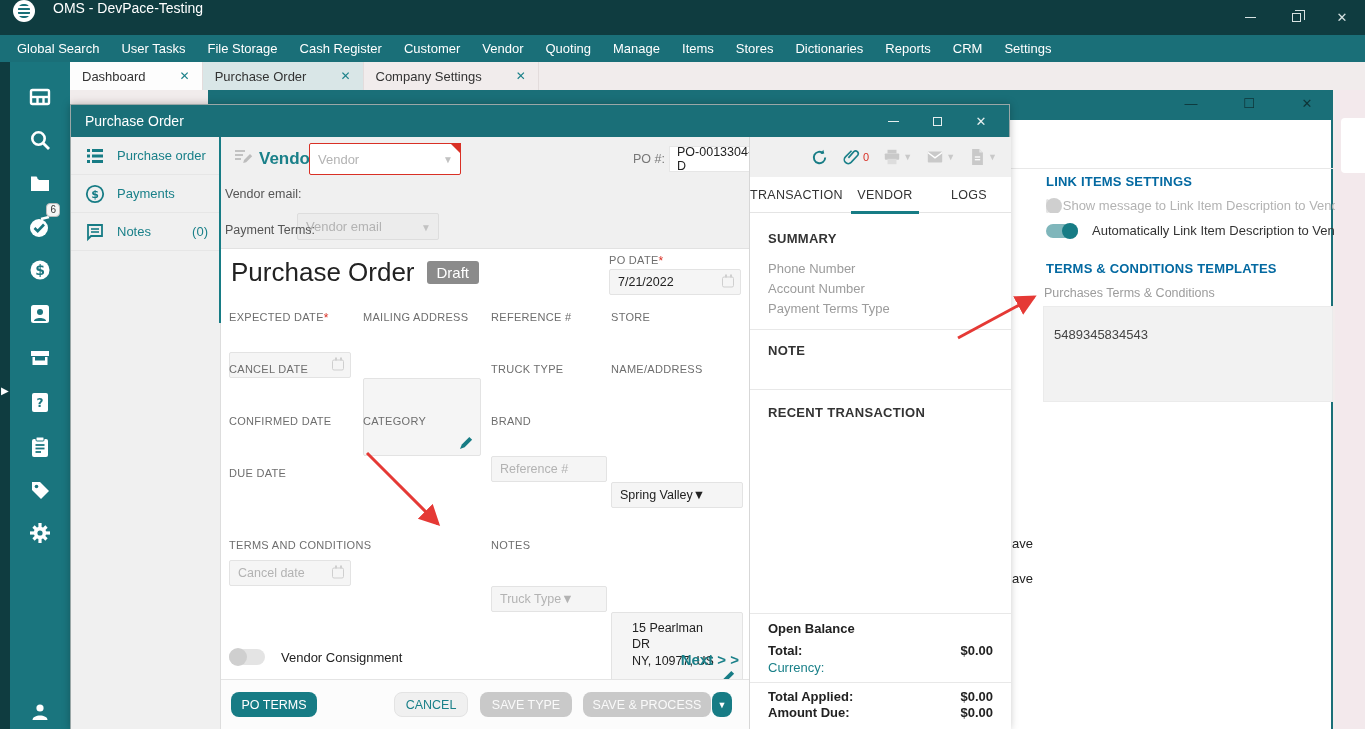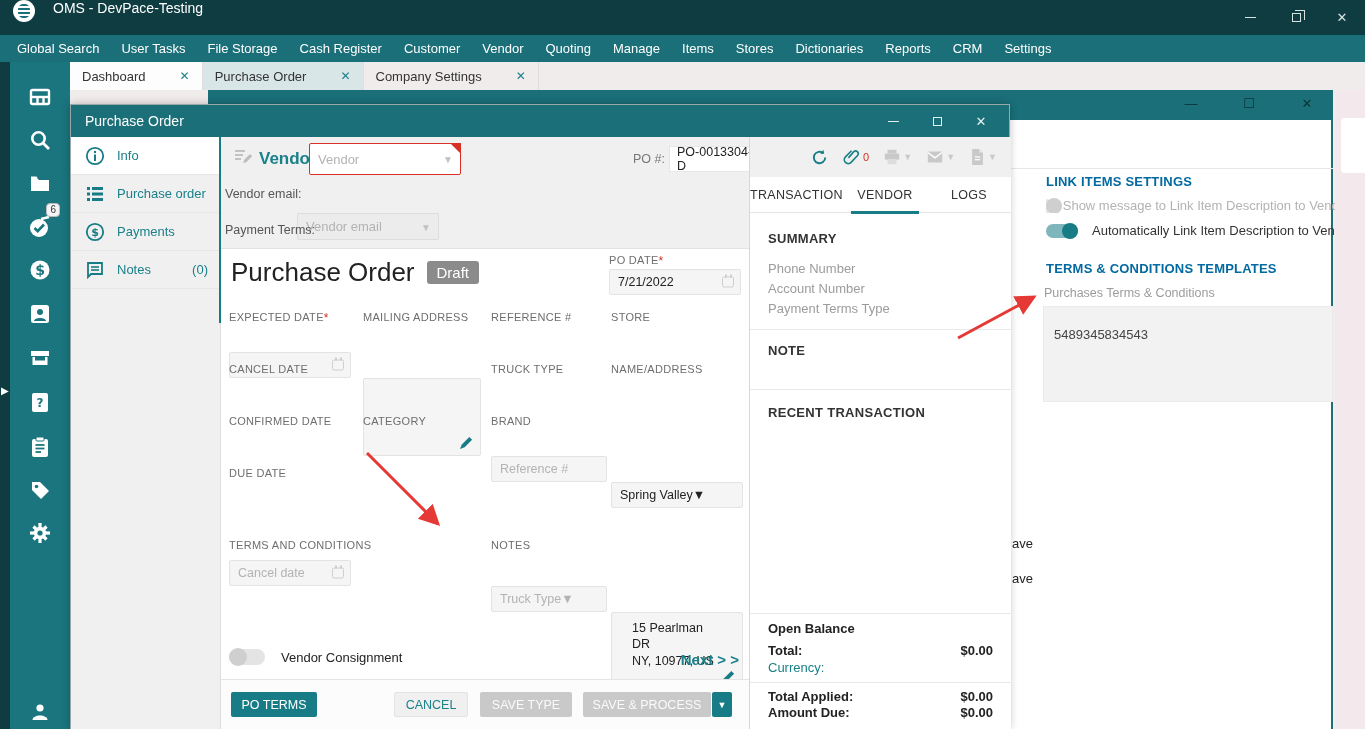--- a/index.html
+++ b/index.html
@@ -91,21 +91,21 @@
   .cal { position:absolute; right:6px; top:50%; transform:translateY(-50%); width:12px; height:11px; border:1px solid #CFCFCF; border-radius:2px; }
   .cal:before { content:""; position:absolute; top:-3px; left:2px; width:2px; height:3px; background:#CFCFCF; box-shadow:5px 0 0 #CFCFCF; }
   .areabox { background:#F5F5F5; border:1px solid #E3E3E3; border-radius:2px; position:relative; padding:7px 9px; font-size:12.5px; color:#222; }
   .pencil { position:absolute; right:6px; bottom:5px; width:15px; height:15px; }
   .toggle-lg { width:36px; height:16px; border-radius:9px; background:#E4E4E4; position:relative; display:inline-block; }
   .toggle-lg .knob { position:absolute; left:0; top:-1px; width:18px; height:18px; border-radius:50%; background:#CFCFCF; }
   .next-link { color:#1A8089; font-weight:bold; font-size:15px; }
 
   
   #po-footer { position:absolute; left:150px; top:574px; width:528px; height:51px; background:#FCFCFC; border-top:1px solid #E4E4E4; }
-  .btn { display:flex; align-items:center; justify-content:center; font-size:12.5px; height:25px; border-radius:2px;text-align:center; }
+  .btn { display:flex; align-items:center; justify-content:center; font-size:12.5px; height:25px; border-radius:8px;text-align:center; }
   .btn-teal { background:#177C85; color:#fff; }
   .btn-light { background:#F0F0F0; color:#1A8089; border:1px solid #E3E3E3; }
   .btn-gray { background:#C9C9C9; color:#FAFAFA; }
   .btn-caret { background:#177C85; color:#fff; font-size:9px; }
 
   
   #vendor-panel { position:absolute; left:678px; top:32px; width:262px; height:593px; background:#fff; border-left:1px solid #D7D7D7; }
   #vp-toolbar { position:absolute; left:0; top:0; width:100%; height:40px; background:#F0F0F0; display:flex; align-items:center; justify-content:flex-end; gap:14px; padding-right:14px; }
   .tool { display:flex; align-items:center; gap:2px; }
   .tool .dd { color:#C9C9C9; font-size:9px; }
@@ -281,28 +281,20 @@
     <div class="mctl" style="right:94px">
         <span class="mn"></span>
       </div>
     <div class="mctl" style="right:50px">
         <span class="sq"></span>
       </div>
     <div class="mctl" style="right:6px">✕</div>
 
     <div id="po-nav">
       <div class="teal-edge"></div>
-      <div class="nav-item nav-active">
-        <svg class="nicon" viewBox="0 0 20 20">
-            <circle cx="10" cy="10" r="8.2" fill="none" stroke="#177C85" stroke-width="1.8"></circle>
-            <circle cx="10" cy="6" r="1.2" fill="#177C85"></circle>
-            <rect x="9" y="8.5" width="2" height="6.5" fill="#177C85"></rect>
-          </svg>
-        <span>Info</span>
-      </div>
       <div class="nav-item">
         <svg class="nicon" viewBox="0 0 20 20">
             <g fill="#177C85">
               <rect x="2" y="3" width="3" height="3"></rect>
               <rect x="7" y="3" width="11" height="3"></rect>
               <rect x="2" y="8.5" width="3" height="3"></rect>
               <rect x="7" y="8.5" width="11" height="3"></rect>
               <rect x="2" y="14" width="3" height="3"></rect>
               <rect x="7" y="14" width="11" height="3"></rect>
             </g>

